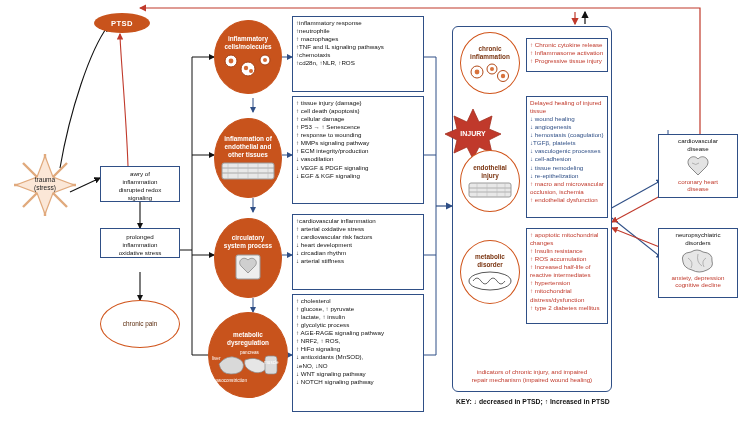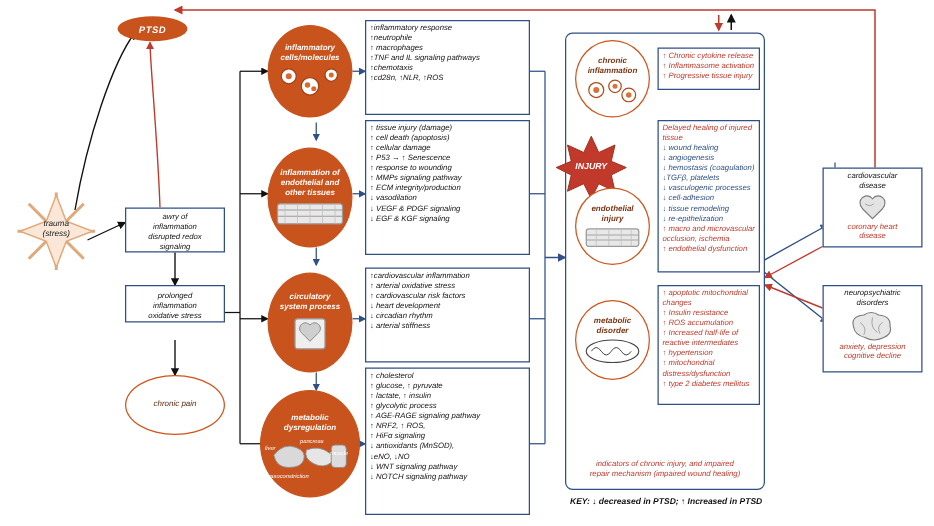--- a/index.html
+++ b/index.html
@@ -5,21 +5,21 @@
   html,body{margin:0;padding:0;}
   body{
     width:747px;height:421px;
     background:#ffffff;
     font-family:"Liberation Sans", sans-serif;
     font-size:6.2px;
     color:#1a1a1a;
     position:relative;
     overflow:hidden;
   }
-  .root{position:relative;width:747px;height:421px;font-style:italic;}
+  .root{position:relative;width:747px;height:421px;}
   svg.wires{position:absolute;left:0;top:0;width:747px;height:421px;pointer-events:none;}
 
   
   .box{
     position:absolute;
     box-sizing:border-box;
     border:1px solid #2f4f86;
     background:#ffffff;
     padding:2px 3px;
     line-height:1.30;

